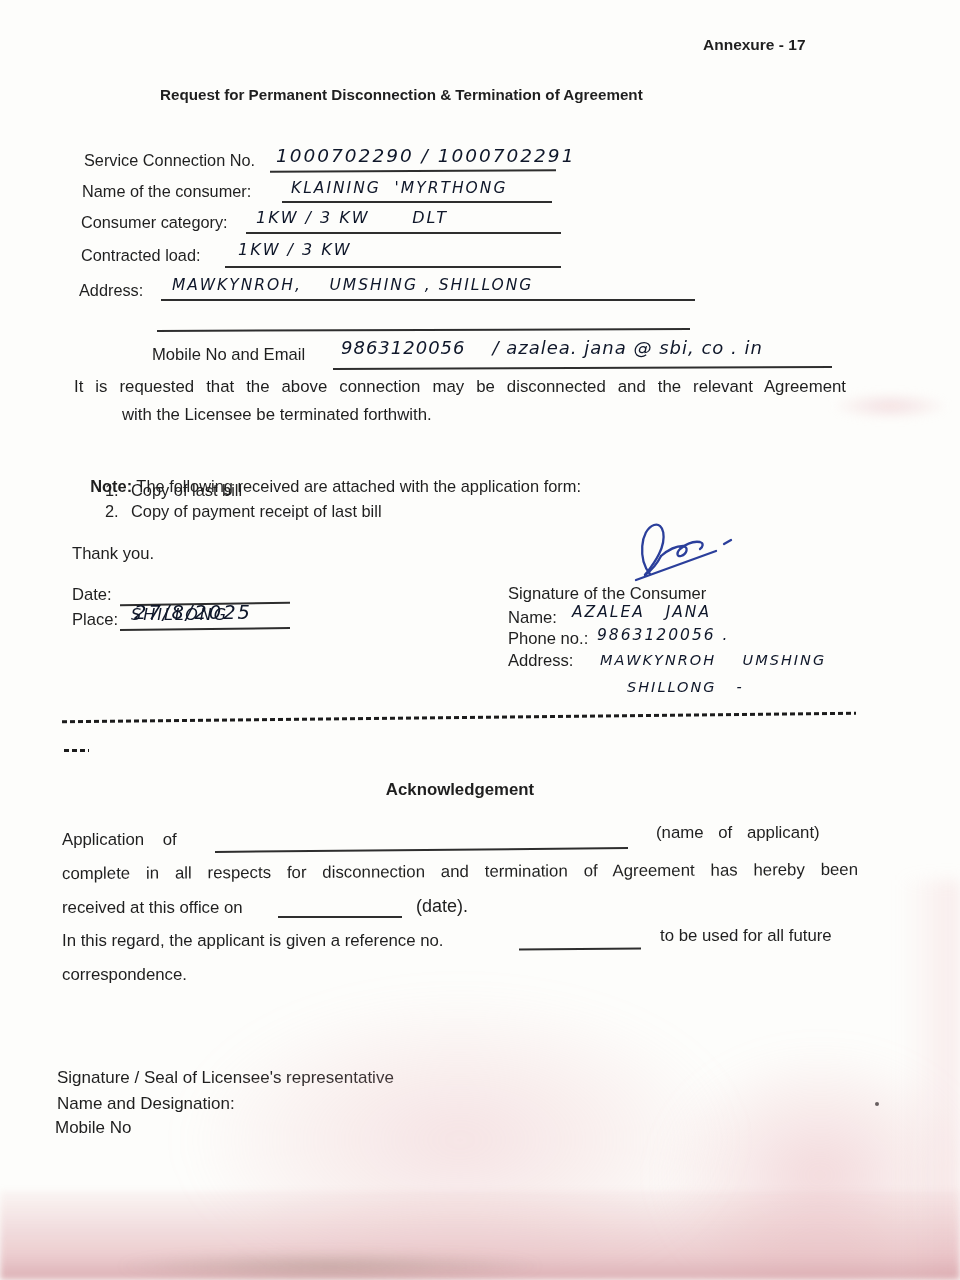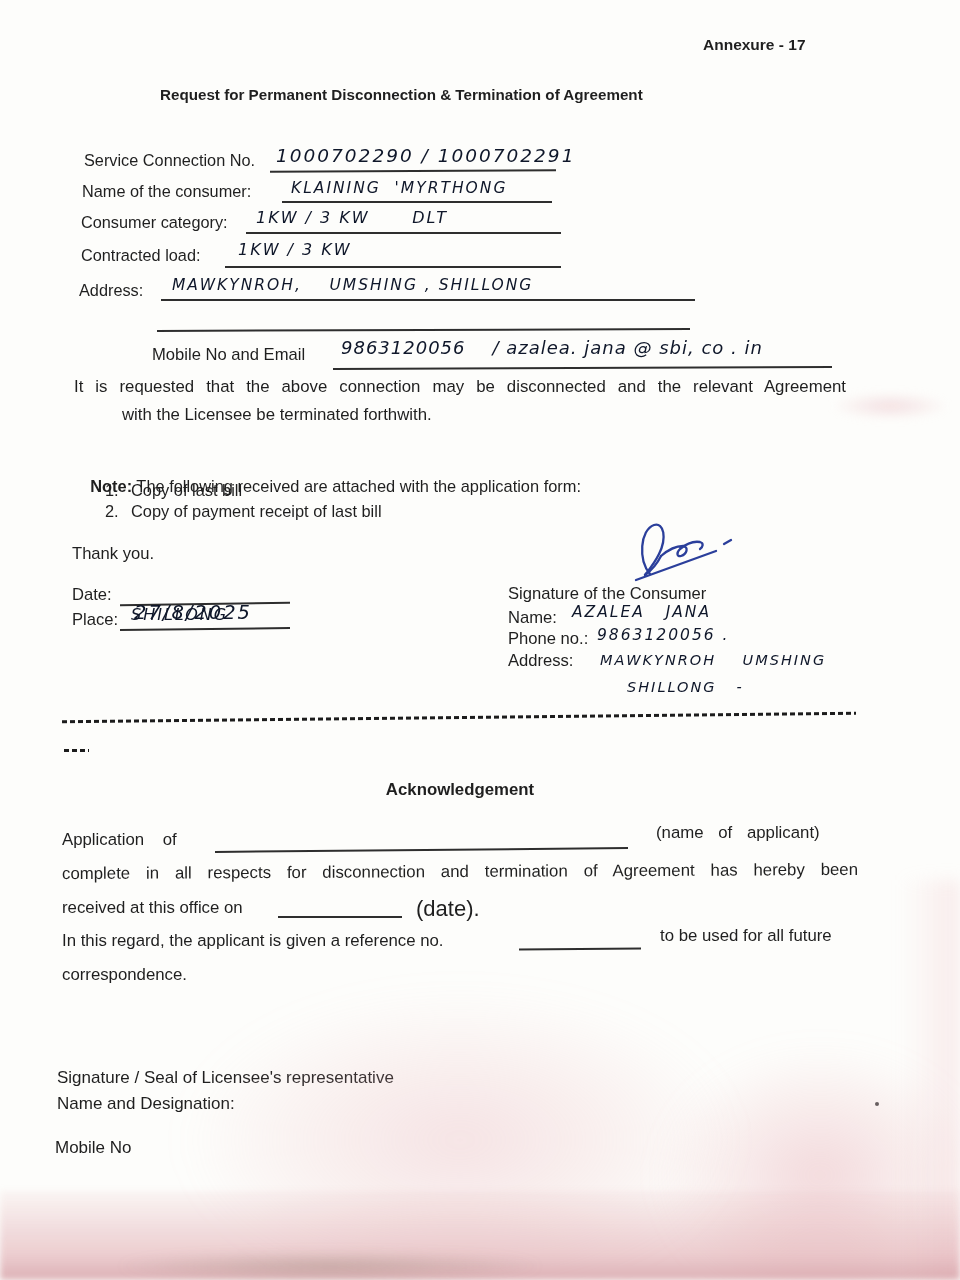--- a/index.html
+++ b/index.html
@@ -107,31 +107,31 @@
   <div class="abs printed bold" style="left:180px; top:780px; width:560px; text-align:center; font-size:16.8px;">Acknowledgement</div>
 
   <div class="abs printed" style="left:62px; top:830px; font-size:16.8px; word-spacing:14px;">Application of</div>
   <div class="rule" style="left:215px; top:849px; width:413px; transform:rotate(-0.55deg);"></div>
   <div class="abs printed" style="left:656px; top:823px; font-size:16.8px; word-spacing:10px;">(name of applicant)</div>
 
   <div class="abs printed justify-full" style="left:62px; top:862px; width:796px; font-size:16.8px; transform:rotate(-0.3deg);">complete in all respects for disconnection and termination of Agreement has hereby been</div>
 
   <div class="abs printed" style="left:62px; top:898px; font-size:16.8px;">received at this office on</div>
   <div class="rule" style="left:278px; top:916px; width:124px;"></div>
-  <div class="abs printed" style="left:416px; top:896px; font-size:22px;">(date).</div>
+  <div class="abs printed" style="left:416px; top:896px; font-size:18px;">(date).</div>
 
   <div class="abs printed" style="left:62px; top:931px; font-size:16.8px;">In this regard, the applicant is given a reference no.</div>
   <div class="rule" style="left:519px; top:948px; width:122px; transform:rotate(-0.4deg);"></div>
   <div class="abs printed" style="left:660px; top:926px; font-size:16.8px;">to be used for all future</div>
 
   <div class="abs printed" style="left:62px; top:965px; font-size:16.8px;">correspondence.</div>
 
   <div class="abs printed" style="left:57px; top:1068px; font-size:17px;">Signature / Seal of Licensee's representative</div>
   <div class="abs printed" style="left:57px; top:1094px; font-size:17px;">Name and Designation:</div>
-  <div class="abs printed" style="left:55px; top:1118px; font-size:17px;margin-top:20px;">Mobile No</div>
+  <div class="abs printed" style="left:55px; top:1118px; font-size:17px;">Mobile No</div>
 
   <div class="stain" style="left:875px; top:1102px; width:4px; height:4px; background:#555; border-radius:50%;"></div>
   <div class="stain" style="left:830px; top:392px; width:120px; height:28px; border-radius:50%;
        background:radial-gradient(ellipse at center, rgba(235,195,200,0.5), rgba(235,195,200,0) 70%); filter:blur(4px);"></div>
   <div class="stain" style="left:180px; top:990px; width:560px; height:300px; border-radius:50%;
        background:radial-gradient(ellipse at center, rgba(231,172,178,0.32), rgba(231,172,178,0) 70%); filter:blur(18px);"></div>
   <div class="stain" style="left:660px; top:1050px; width:320px; height:250px; border-radius:50%;
        background:radial-gradient(ellipse at center, rgba(228,160,168,0.38), rgba(228,160,168,0) 72%); filter:blur(16px);"></div>
   <div class="stain" style="left:900px; top:880px; width:60px; height:400px;
        background:linear-gradient(90deg, rgba(238,190,195,0) 0%, rgba(238,190,195,0.28) 100%); filter:blur(8px);"></div>

